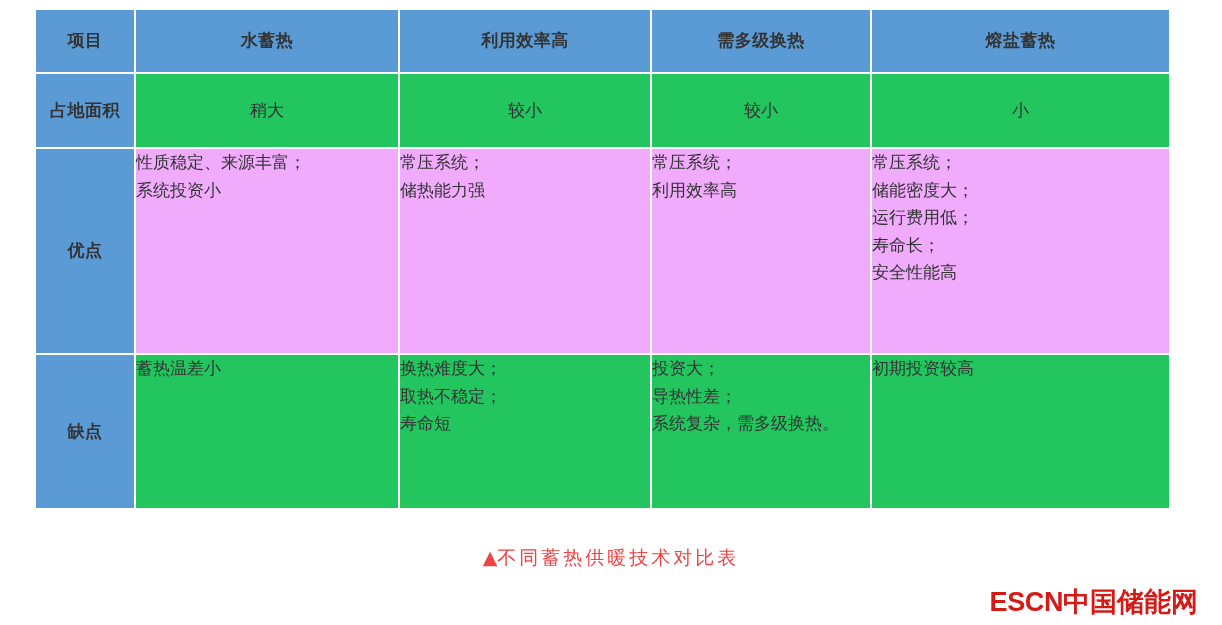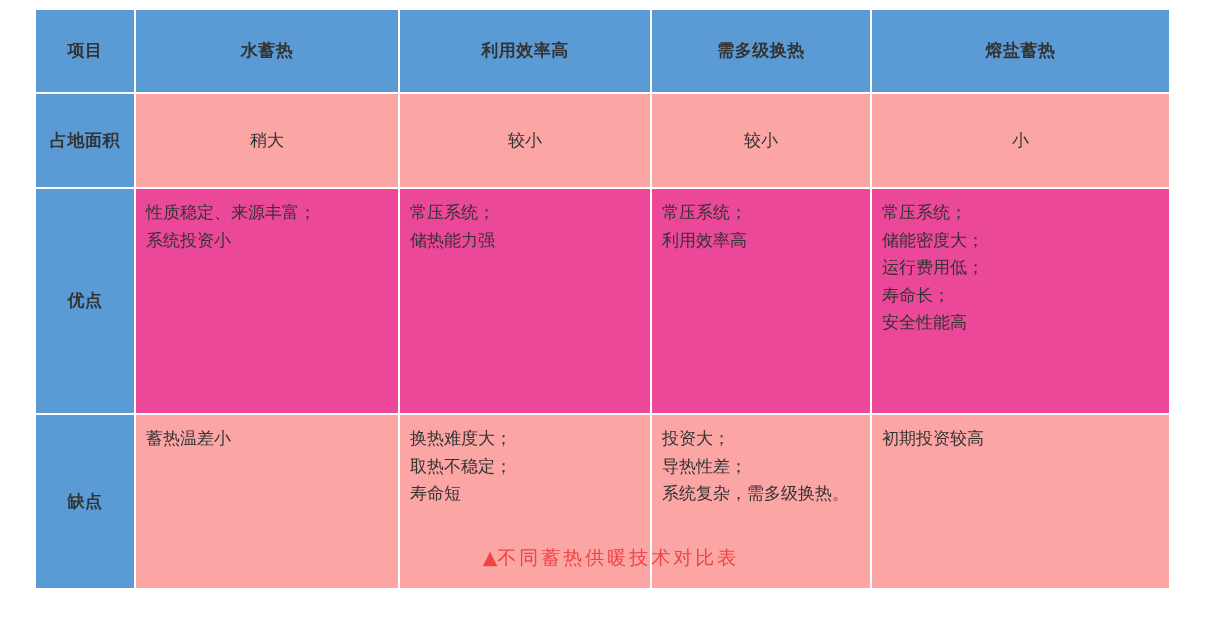--- a/index.html
+++ b/index.html
@@ -26,21 +26,21 @@
     position: absolute;
     left: 34px;
     top: 8px;
     width: 1129px;
     border-collapse: separate;
     border-spacing: 2px;
     table-layout: fixed;
   }
 
   #comparison-table td {
-    padding: 10px;
+    padding: 0;
     vertical-align: top;
     font-size: 17px;
     color: #333333;
     line-height: 1.62;
   }
 
   
   .hdr {
     background: #5B9BD5;
     color: #ffffff;
@@ -70,22 +70,22 @@
   
   .cell {
     padding: 6px 10px 6px 12px;
   }
   .cell-center {
     text-align: center;
     vertical-align: middle !important;
     padding: 6px 8px;
   }
 
-  .band-dark  { background: #fca5a5; }
-  .band-light { background: #ec4899; }
+  .band-dark  { background: #22c55e; }
+  .band-light { background: #f0abfc; }
 
   .cell p {
     margin: 0;
   }
 
   
   tr.row-area td   { height: 73px; }
   tr.row-pros td   { height: 204px; }
   tr.row-cons td   { height: 153px; }
 
@@ -201,14 +201,17 @@
           </td>
       </tr>
 
     </tbody>
   </table>
 
   <div id="caption">
     <span class="tri">▲</span><span>不同蓄热供暖技术对比表</span>
   </div>
 
+  <div id="logo">
+    <span class="latin">ESCN</span><span class="cjk">中国储能网</span>
+  </div>
 
 </div>
 
 </body></html>

